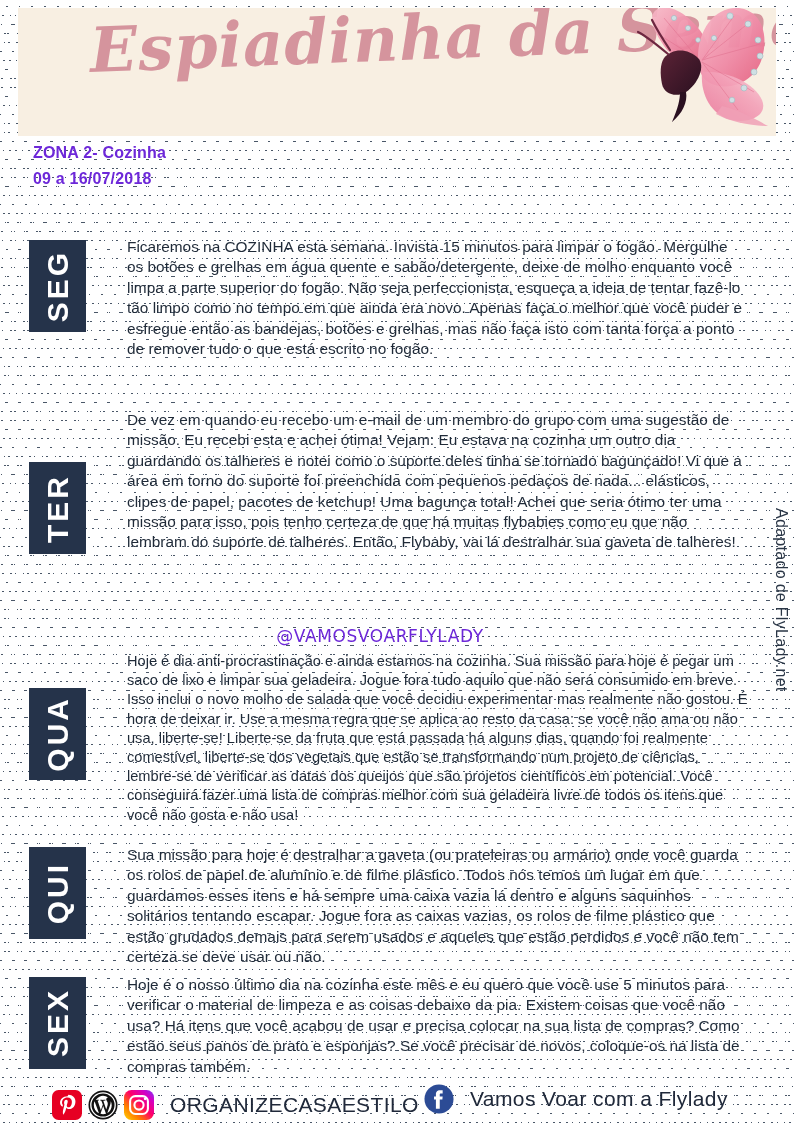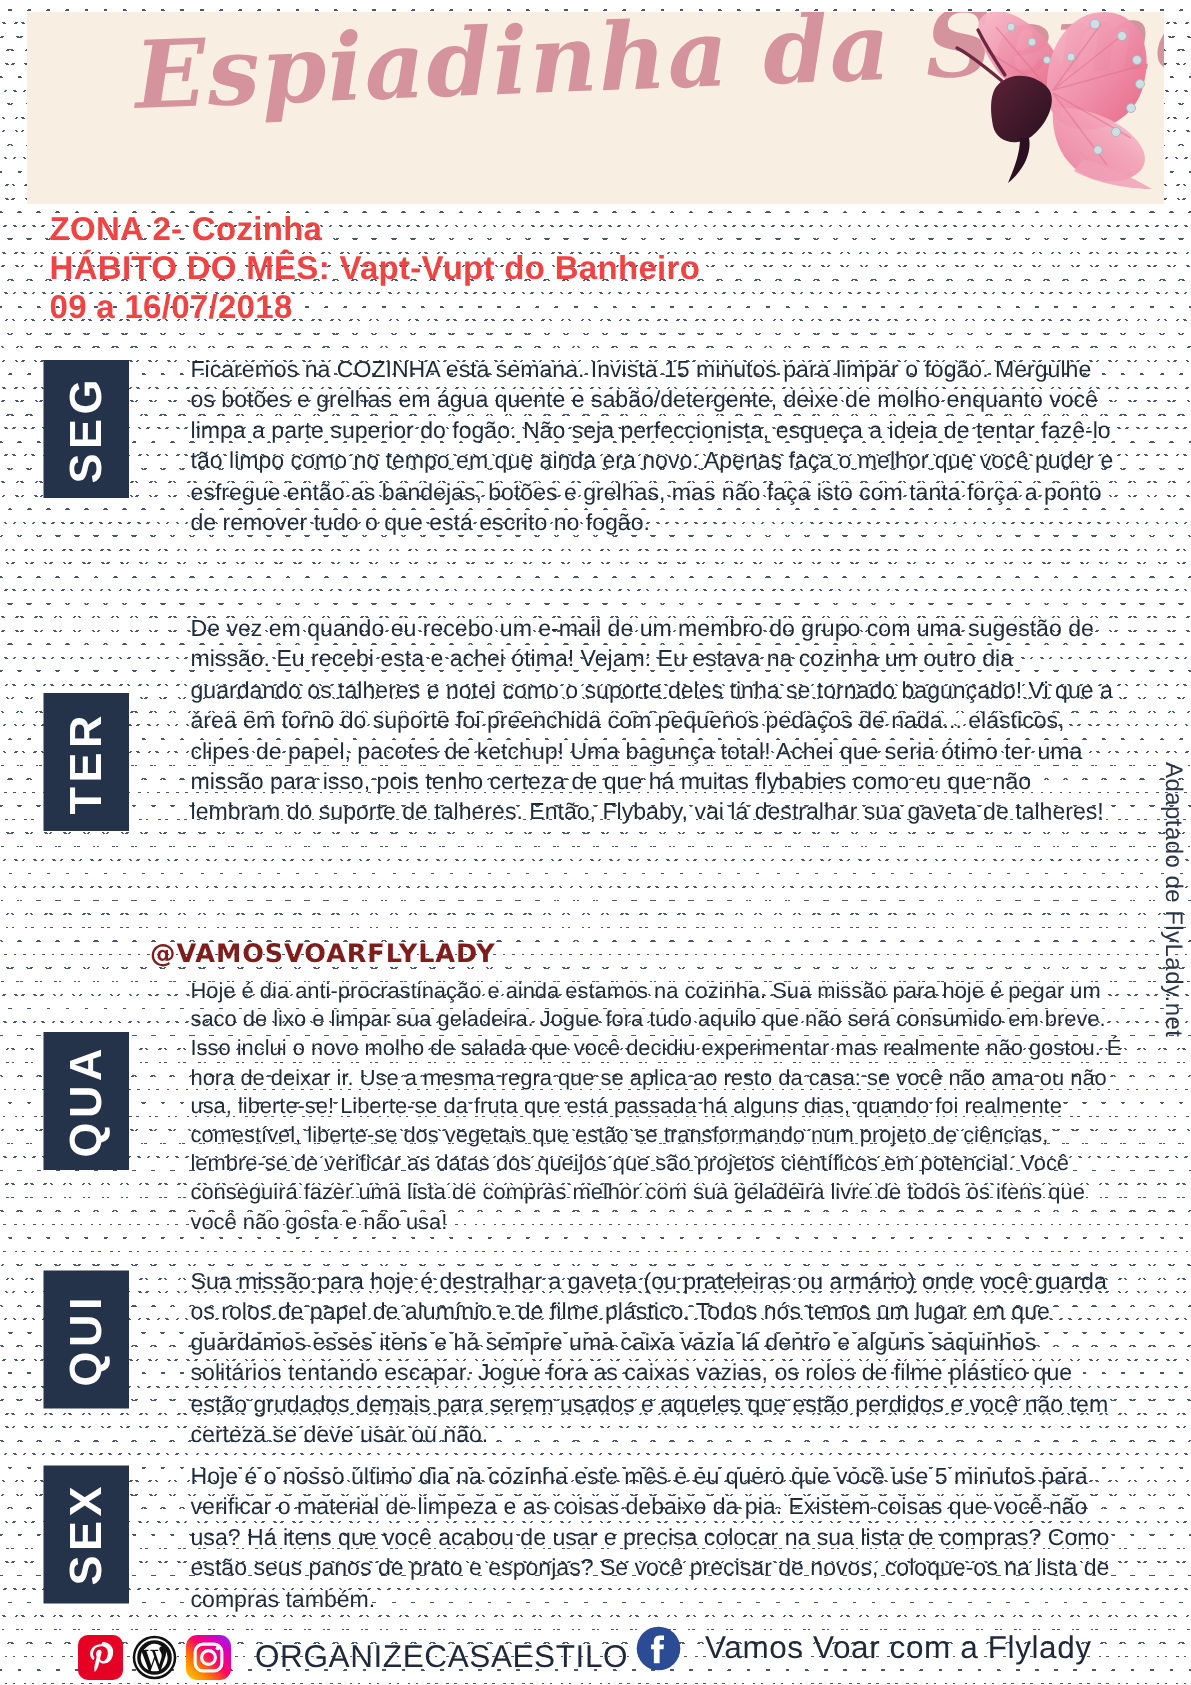--- a/index.html
+++ b/index.html
@@ -82,24 +82,24 @@
 
   
   .meta {
     position: absolute;
     left: 33px;
     top: 140px;
     width: 560px;
   }
   .meta-line {
     font-family: "Liberation Sans", sans-serif;
-    font-size: 22px;
+    font-size: 16px;
     font-weight: 700;
     letter-spacing: .2px;
-    color: #ef4444;
+    color: #6d28d9;
     line-height: 26px;
     white-space: nowrap;
   }
 
   
   .day-row {
     position: absolute;
     left: 29px;
     right: 46px;
   }
@@ -134,26 +134,26 @@
     color: #1f2a38;
     text-align: left;
     margin-left: 27px;
   }
 
   .handle {
     position: absolute;
     left: 71px;
     top: 0;
     width: 560px;
-    text-align: left;
+    text-align: center;
     font-family: "DejaVu Sans", sans-serif;
     font-size: 17px;
-    font-weight: 700;
+    font-weight: 400;
     letter-spacing: .6px;
-    color: #7f1d1d;
+    color: #6d28d9;
   }
 
   
   .side-credit {
     position: absolute;
     right: 4px;
     top: 508px;
     font-family: "Liberation Sans", sans-serif;
     font-size: 16px;
     color: #2a3646;
@@ -252,21 +252,20 @@
           <circle cx="112" cy="38" r="2.6"></circle>
         <circle cx="72" cy="18" r="2.6"></circle>
           <circle cx="86" cy="28" r="2.6"></circle>
         <circle cx="96" cy="40" r="2.4"></circle>
       </g>
     </svg>
   </div>
 
   <div class="meta">
     <div class="meta-line">ZONA 2- Cozinha</div>
-    <div class="meta-line">HÁBITO DO MÊS: Vapt-Vupt do Banheiro</div>
     <div class="meta-line">09 a 16/07/2018</div>
   </div>
 
   <div class="side-credit">Adaptado de FlyLady.net</div>
 
   <div class="day-row" style="top:240px;">
     <div class="badge" style="height:92px;">
       <span class="badge-label">SEG</span>
     </div>
     <div class="body-text" style="top:-3px;">Ficaremos na COZINHA esta semana. Invista 15 minutos para limpar o fogão. Mergulhe os botões e grelhas em água quente e sabão/detergente, deixe de molho enquanto você limpa a parte superior do fogão. Não seja perfeccionista, esqueça a ideia de tentar fazê-lo tão limpo como no tempo em que ainda era novo.  Apenas faça o melhor que você puder e esfregue então as bandejas, botões  e grelhas, mas não faça isto com tanta força a ponto de remover tudo o que está escrito no fogão.</div>

